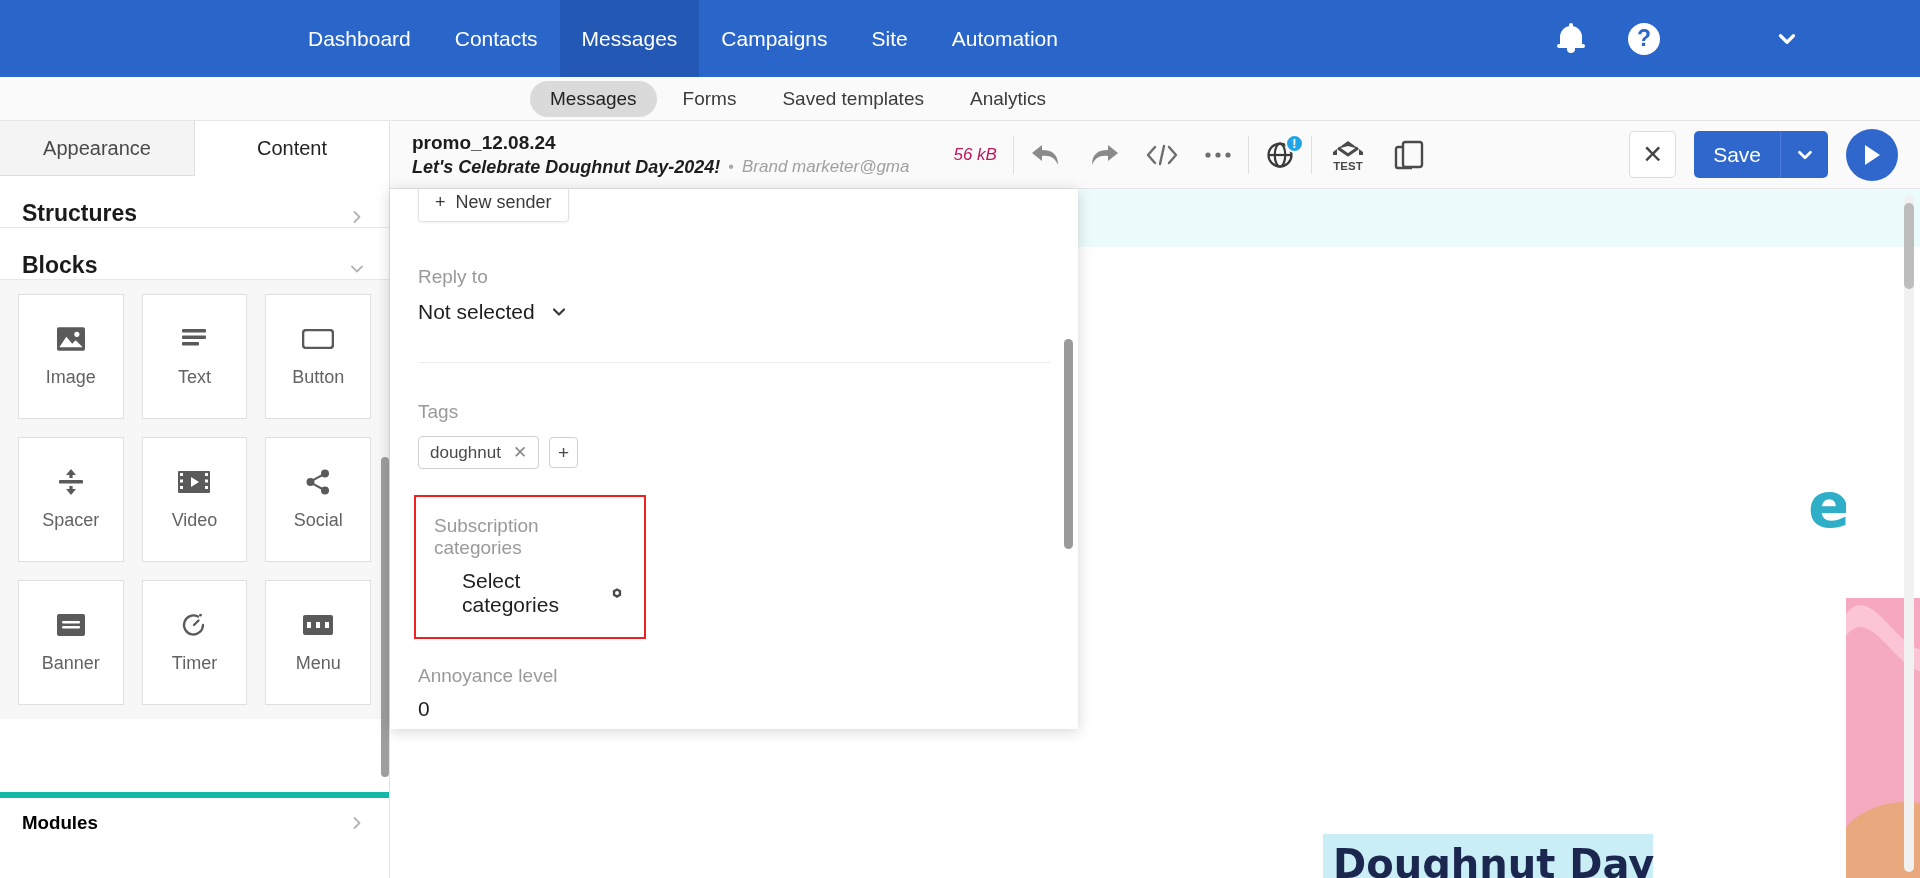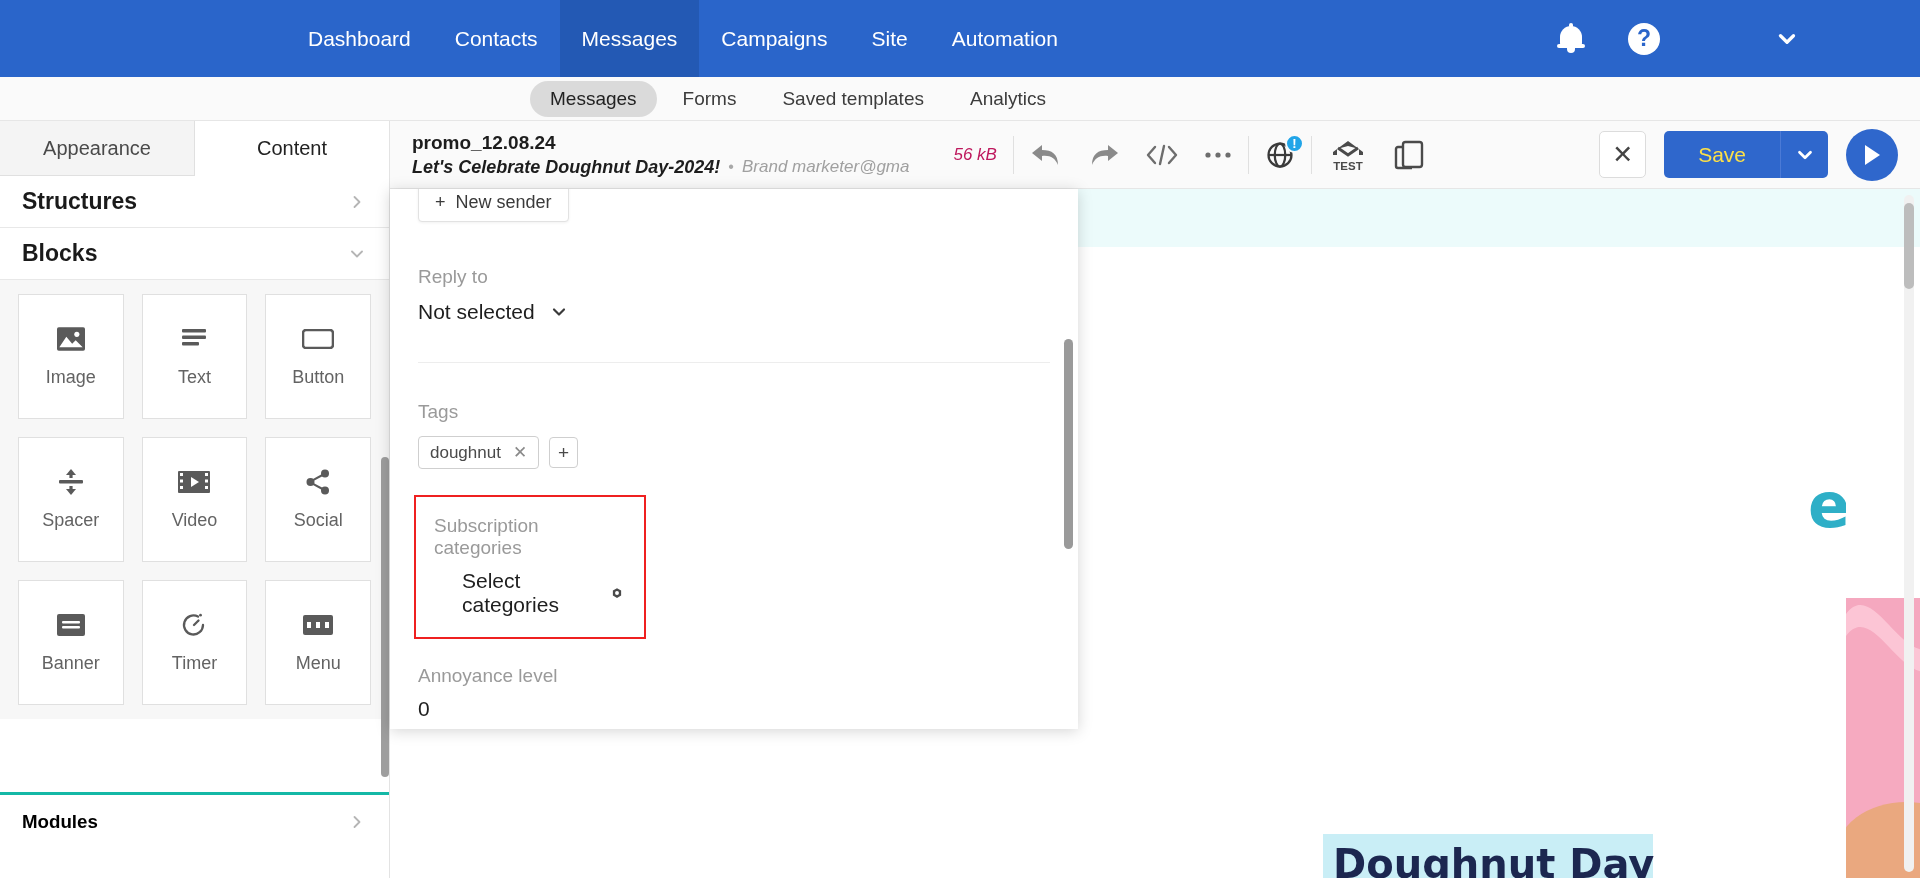--- a/index.html
+++ b/index.html
@@ -77,40 +77,40 @@
   .panel-tabs { display: flex; height: 55px; }
   .panel-tab {
     flex: 1; display: flex; align-items: center; justify-content: center;
     font-size: 20px; color: #4a4a4a; cursor: pointer;
     background: #f4f4f4; border-bottom: 1px solid #e0e0e0;
   }
   .panel-tab.active { background: #ffffff; border-bottom: 1px solid transparent; color: #222; }
   .panel-tab:first-child { border-right: 1px solid #e0e0e0; }
 
   .section-row {
-    height: 52px; display: flex; align-items: center; justify-content: space-between;
+    height: 52px; display: flex; align-items: flex-end; justify-content: space-between;
     padding: 0 22px; border-bottom: 1px solid #e8e8e8; cursor: pointer; background: #fff;
   }
   .section-row h3 { font-size: 23px; font-weight: bold; color: #1a1a1a; }
   .chev { color: #b5b5b5; font-size: 22px; line-height: 1; }
 
   .blocks-area { background: #f7f7f7; padding: 14px 18px; }
   .blocks-grid { display: grid; grid-template-columns: repeat(3, 1fr); gap: 18px; }
   .block-card {
     background: #fff; border: 1px solid #e0e0e0; height: 125px;
     display: flex; flex-direction: column; align-items: center; justify-content: center;
     gap: 14px; cursor: grab;
   }
   .block-label { font-size: 18px; color: #636363; }
   .bicon { width: 34px; height: 28px; display: flex; align-items: center; justify-content: center; color: #5a5a5a; }
 
   .modules-row {
     position: absolute; bottom: 30px; left: 0; width: 389px;
     height: 56px; display: flex; align-items: center; justify-content: space-between;
-    padding: 0 22px; background: #fff; border-top: 3px solid #14b8a6; cursor: pointer;
+    padding: 0 22px; background: #fff; border-top: 6px solid #14b8a6; cursor: pointer;
   }
 
   
   .editor-header {
     position: absolute; top: 121px; left: 390px; width: 1530px; height: 68px;
     background: #fafafa; border-bottom: 1px solid #e6e6e6;
     display: flex; align-items: center; padding: 0 22px;
   }
   .msg-meta { display: flex; flex-direction: column; justify-content: center; gap: 3px; }
   .msg-title { font-size: 19px; font-weight: bold; color: #1d1d1d; }
@@ -130,21 +130,21 @@
     display: flex; align-items: center; justify-content: center; border: 2px solid #fafafa;
   }
   .hdr-right { margin-left: auto; display: flex; align-items: center; gap: 18px; }
   .close-btn {
     width: 47px; height: 47px; background: #fff; border: 1px solid #dcdcdc;
     border-radius: 5px; display: flex; align-items: center; justify-content: center;
     font-size: 25px; color: #444; cursor: pointer;
   }
   .save-group { display: flex; height: 47px; border-radius: 5px; overflow: hidden; }
   .save-btn {
-    background: #2f67cc; color: #fde047; font-size: 21px; padding: 0 34px;
+    background: #2f67cc; color: #ffffff; font-size: 21px; padding: 0 19px;
     display: flex; align-items: center; cursor: pointer;
   }
   .save-caret {
     background: #2f67cc; color: #fff; width: 48px;
     display: flex; align-items: center; justify-content: center;
     border-left: 1px solid #4b7ad6; cursor: pointer;
   }
   .play-btn {
     width: 52px; height: 52px; border-radius: 50%; background: #2f67cc;
     display: flex; align-items: center; justify-content: center; cursor: pointer;

